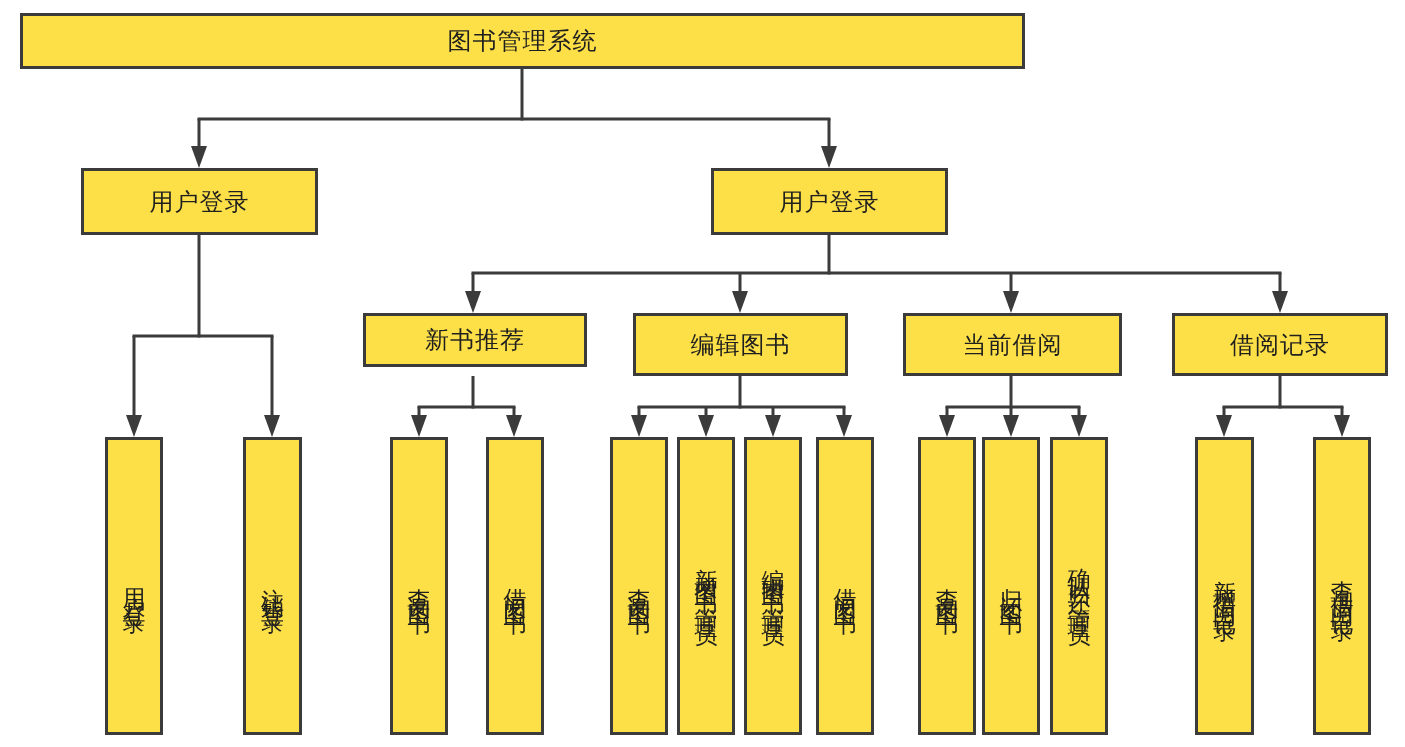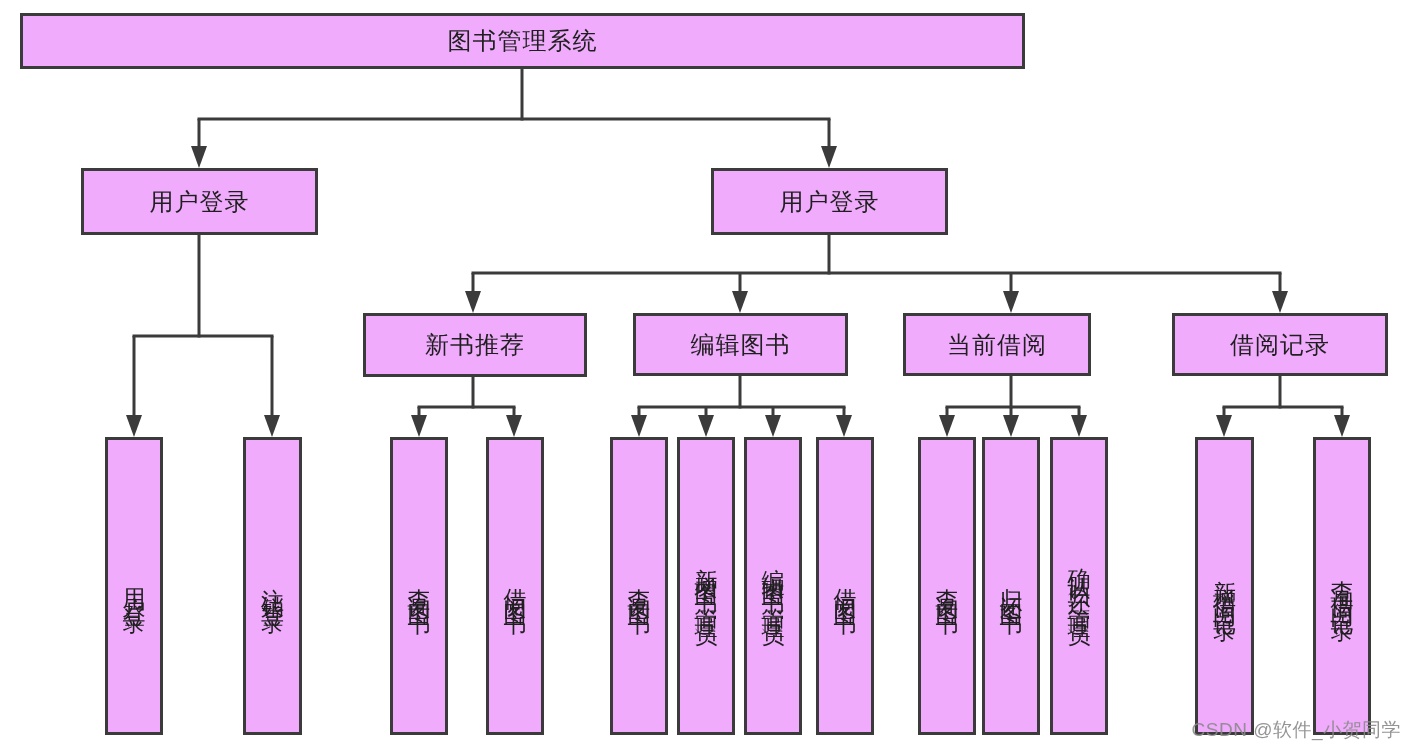--- a/index.html
+++ b/index.html
@@ -14,21 +14,21 @@
   .connector-layer {
     position: absolute;
     left: 0; top: 0;
     width: 1405px; height: 747px;
     z-index: 1;
   }
   .node {
     position: absolute;
     box-sizing: border-box;
     border: 3px solid #3b3b3b;
-    background: #f0abfc;
+    background: #fde047;
     display: flex;
     align-items: center;
     justify-content: center;
     color: #1f1f1f;
     z-index: 2;
   }
   .h-node { font-size: 24px; letter-spacing: 1px; white-space: nowrap; }
   .v-node .v-text {
     writing-mode: vertical-rl;
     font-size: 23px;
@@ -118,27 +118,27 @@
     <span>图书管理系统</span>
   </div>
 
   <div class="node h-node" style="left:81px; top:168px; width:237px; height:67px;">
     <span>用户登录</span>
   </div>
   <div class="node h-node" style="left:711px; top:168px; width:237px; height:67px;">
     <span>用户登录</span>
   </div>
 
-  <div class="node h-node" style="left:363px; top:313px; width:224px; height:64px;">
+  <div class="node h-node" style="left:363px; top:313px; width:224px; height:54px;">
     <span>新书推荐</span>
   </div>
   <div class="node h-node" style="left:633px; top:313px; width:215px; height:63px;">
     <span>编辑图书</span>
   </div>
-  <div class="node h-node" style="left:903px; top:313px; width:188px; height:63px;">
+  <div class="node h-node" style="left:903px; top:313px; width:219px; height:63px;">
     <span>当前借阅</span>
   </div>
   <div class="node h-node" style="left:1172px; top:313px; width:216px; height:63px;">
     <span>借阅记录</span>
   </div>
 
   <div class="node v-node" style="left:105px; top:437px; width:58px; height:298px;">
     <span class="v-text">用户登录</span>
   </div>
   <div class="node v-node" style="left:243px; top:437px; width:59px; height:298px;">
@@ -175,15 +175,14 @@
     <span class="v-text">确认归还（管理员）</span>
   </div>
 
   <div class="node v-node" style="left:1195px; top:437px; width:59px; height:298px;">
     <span class="v-text">新增借阅记录</span>
   </div>
   <div class="node v-node" style="left:1313px; top:437px; width:58px; height:298px;">
     <span class="v-text">查询借阅记录</span>
   </div>
 
-  <div class="watermark">CSDN @软件_小贺同学</div>
 
 </div>
 
 </body></html>

